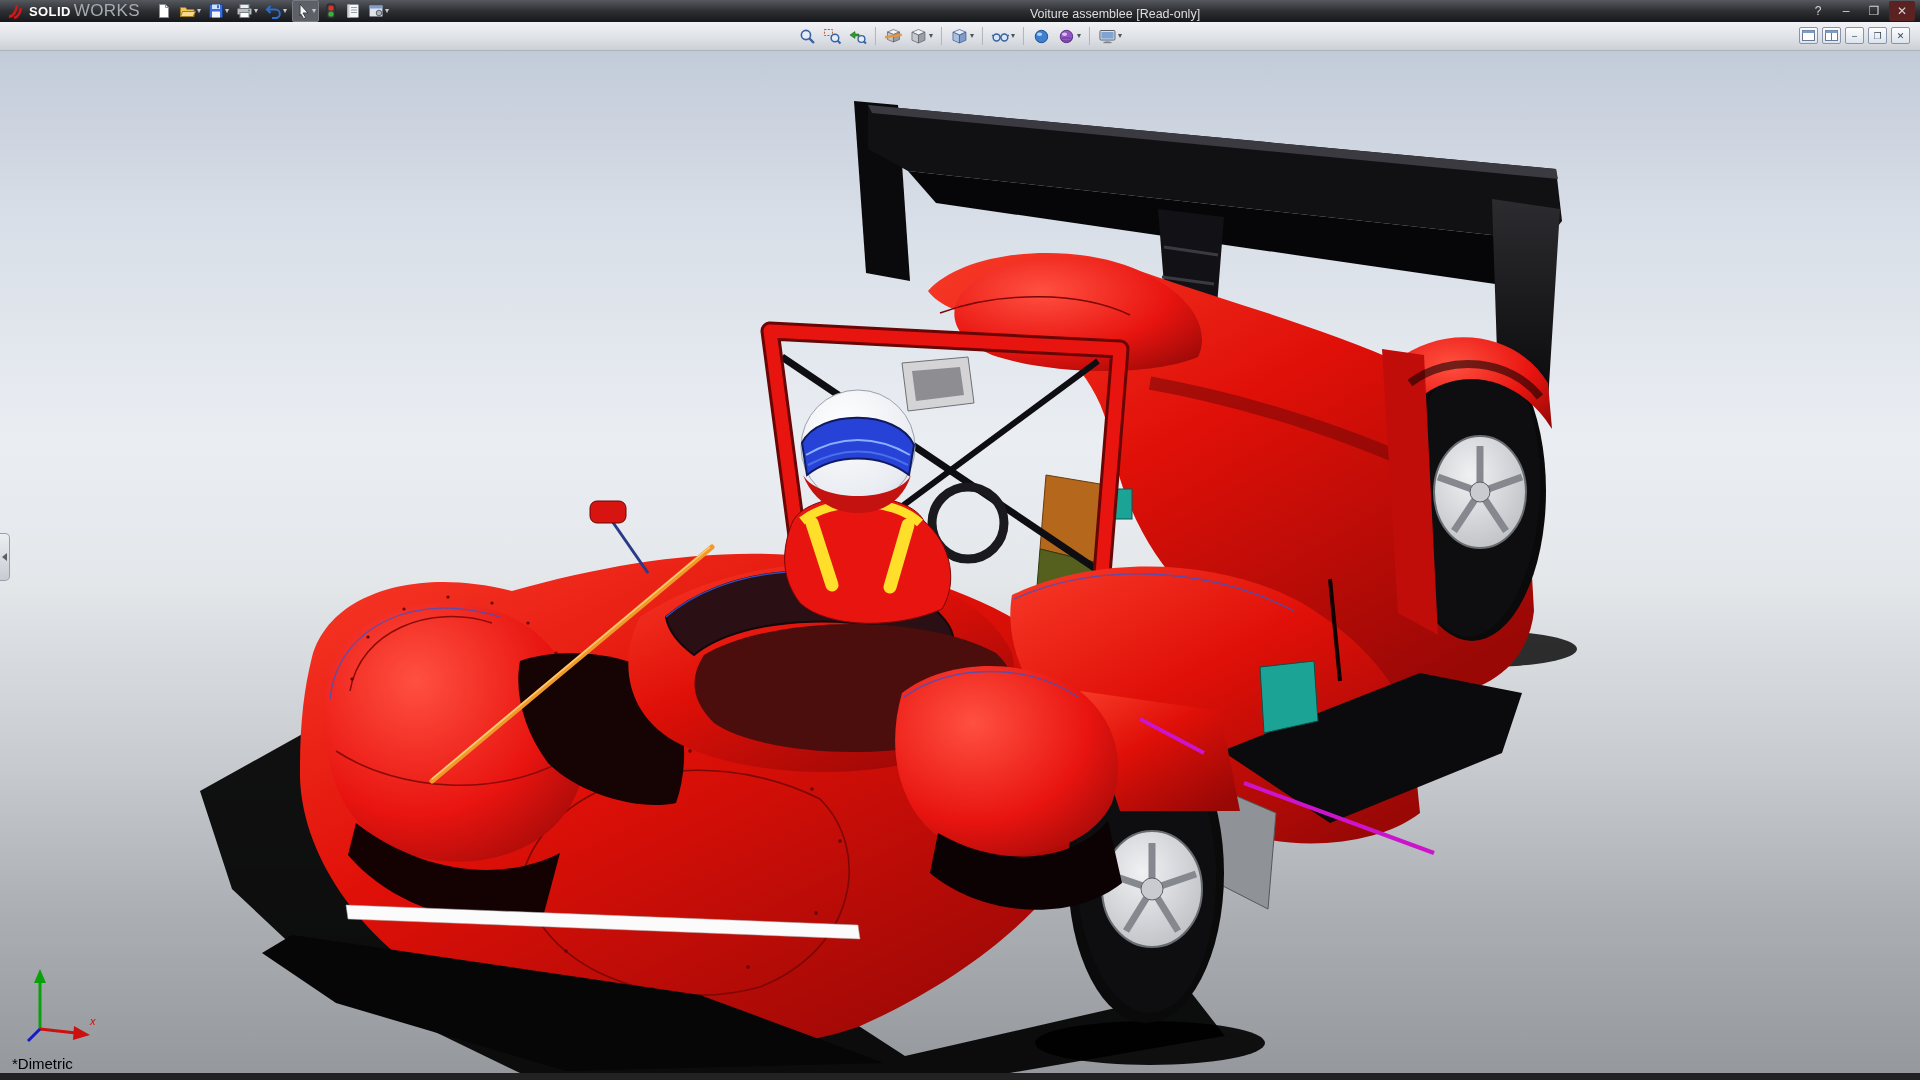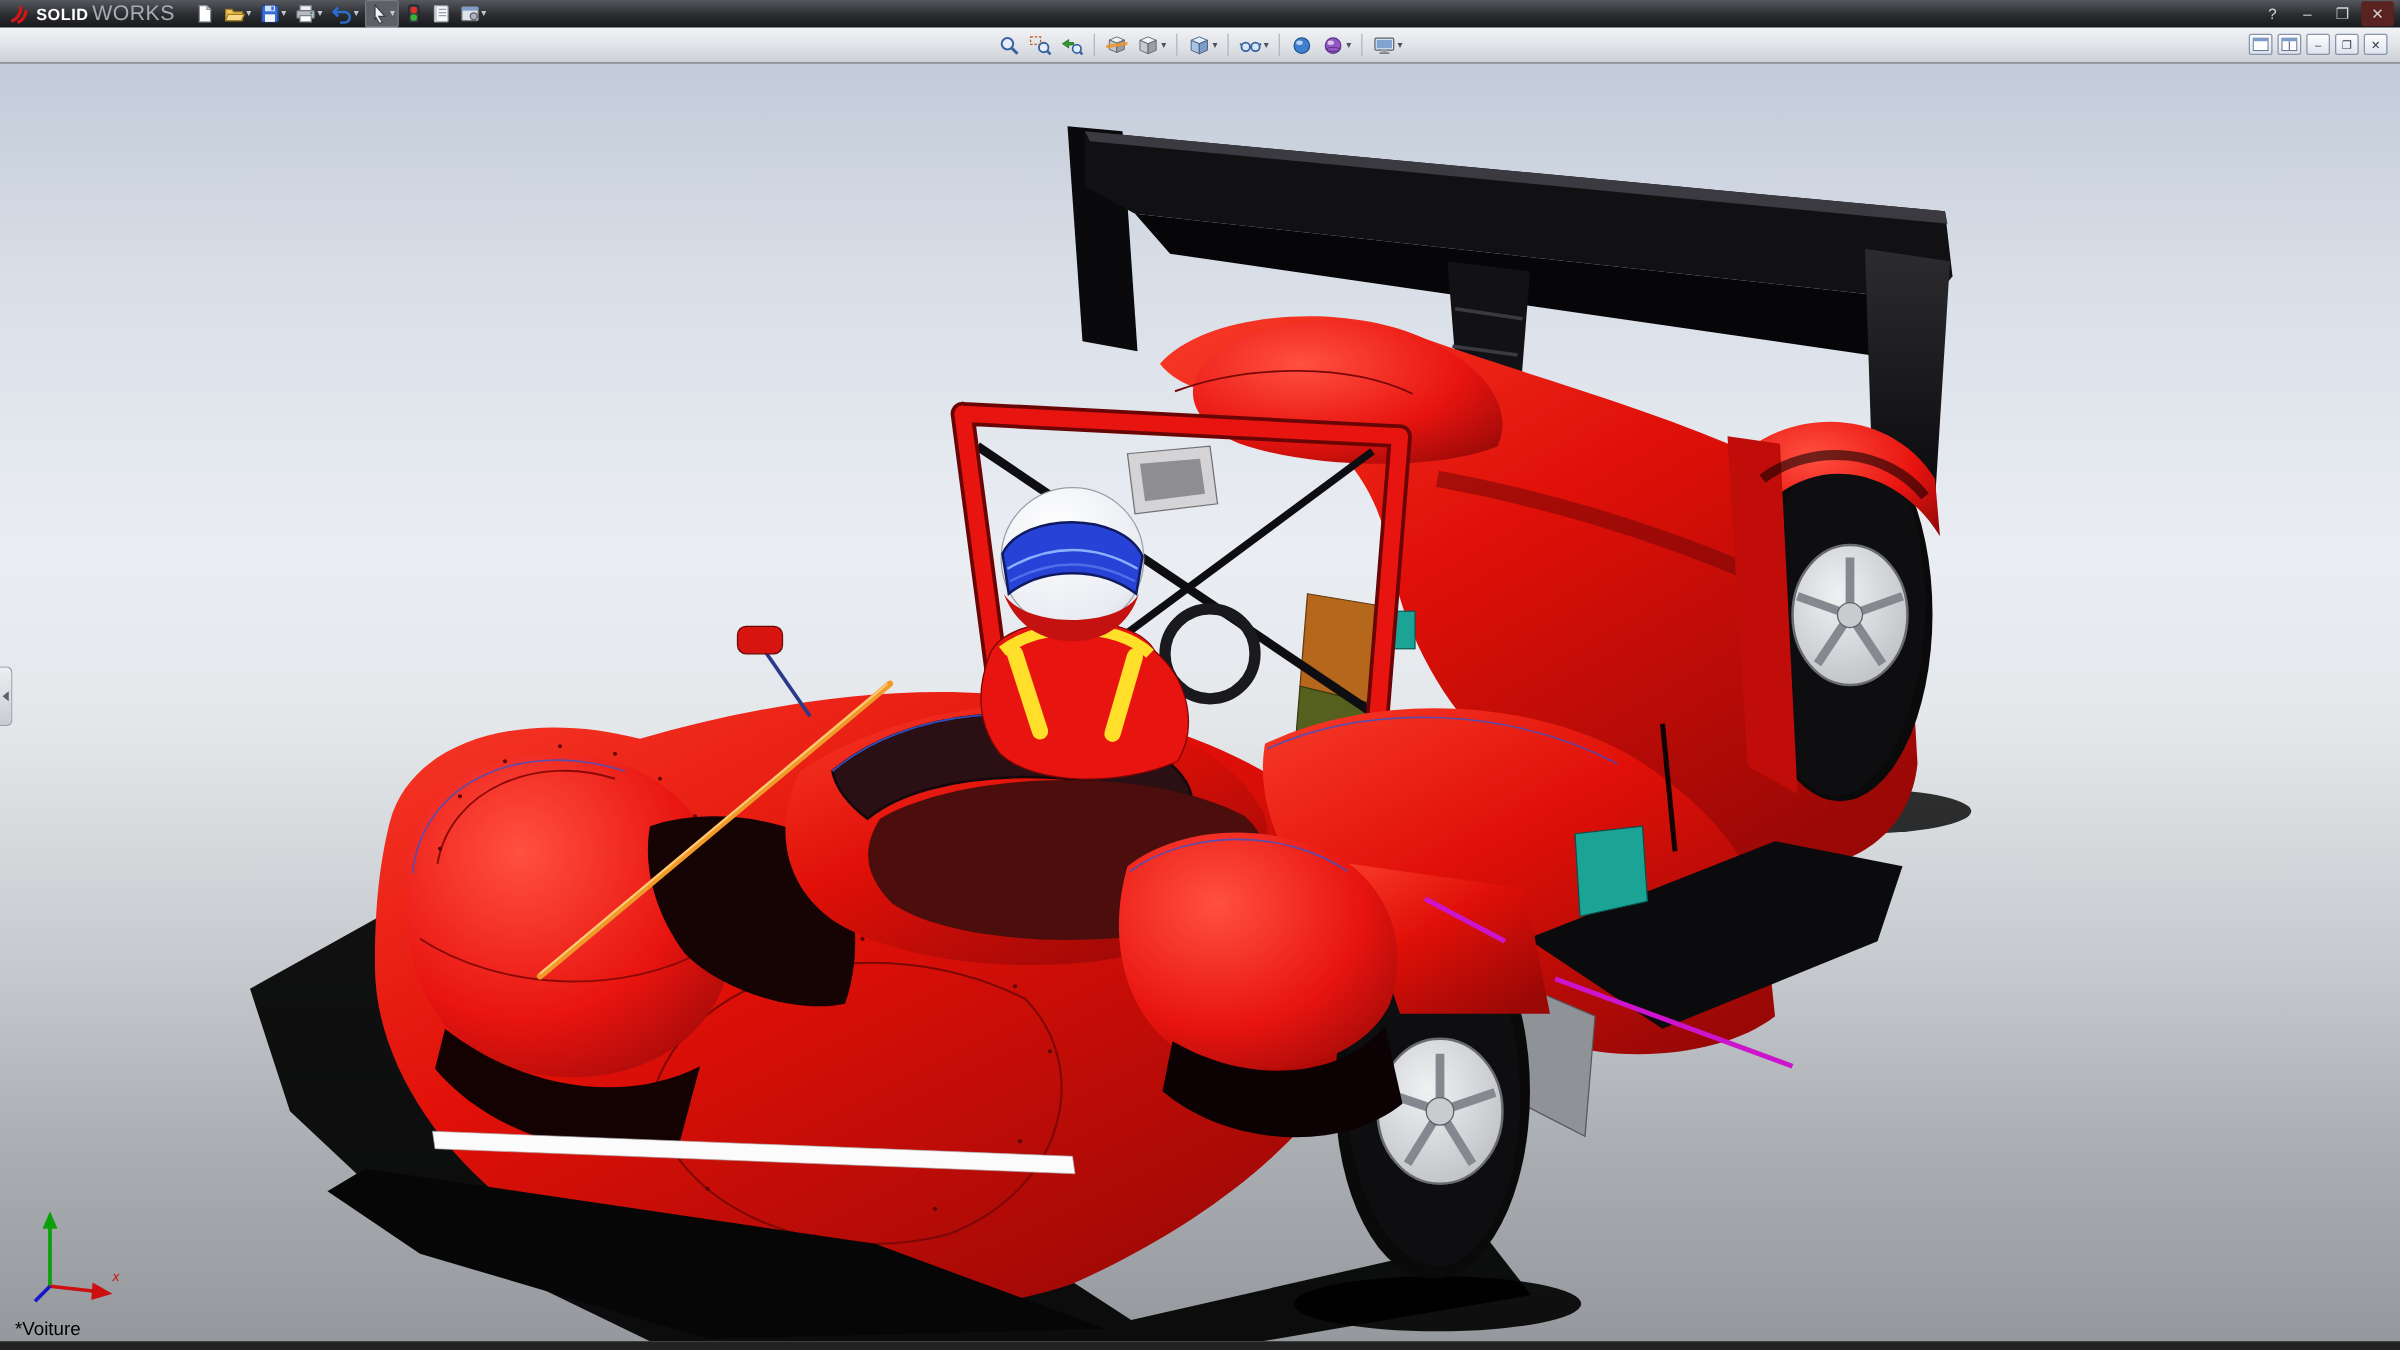--- a/index.html
+++ b/index.html
@@ -112,20 +112,21 @@
     <span class="tbtn">
       <svg width="16" height="16" viewBox="0 0 16 16">
           <rect x="1.5" y="2.5" width="13" height="11" rx="1" fill="#dfe3ea" stroke="#767b83"></rect>
           <rect x="1.5" y="2.5" width="13" height="3" fill="#7d9cc8"></rect>
           <circle cx="11" cy="10" r="2.8" fill="#aeb3bb" stroke="#5c6068"></circle>
         </svg>
       <span class="caret">▾</span>
     </span>
   </div>
 
+  <div class="title">Voiture assemblee [Read-only]</div>
 
   <div class="winctl">
     <span class="wbtn">?</span>
     <span class="wbtn">–</span>
     <span class="wbtn">❐</span>
     <span class="wbtn close">✕</span>
   </div>
 </div>
 
 <div class="menurow">
@@ -418,14 +419,14 @@
 
   <svg class="triad" width="84" height="84" viewBox="0 0 84 84">
     <line x1="22" y1="64" x2="22" y2="16" stroke="#0aa00a" stroke-width="3"></line>
     <polygon points="16,18 28,18 22,4" fill="#0aa00a"></polygon>
     <line x1="22" y1="64" x2="58" y2="68" stroke="#cc1010" stroke-width="3"></line>
     <polygon points="56,61 72,70 55,75" fill="#cc1010"></polygon>
     <line x1="22" y1="64" x2="10" y2="76" stroke="#1818c8" stroke-width="3"></line>
     <text x="72" y="60" font-size="11" font-style="italic" fill="#cc1010">x</text>
   </svg>
 
-  <div class="viewlabel">*Voiture</div>
+  <div class="viewlabel">*Dimetric</div>
 </div>
 
 </body></html>

